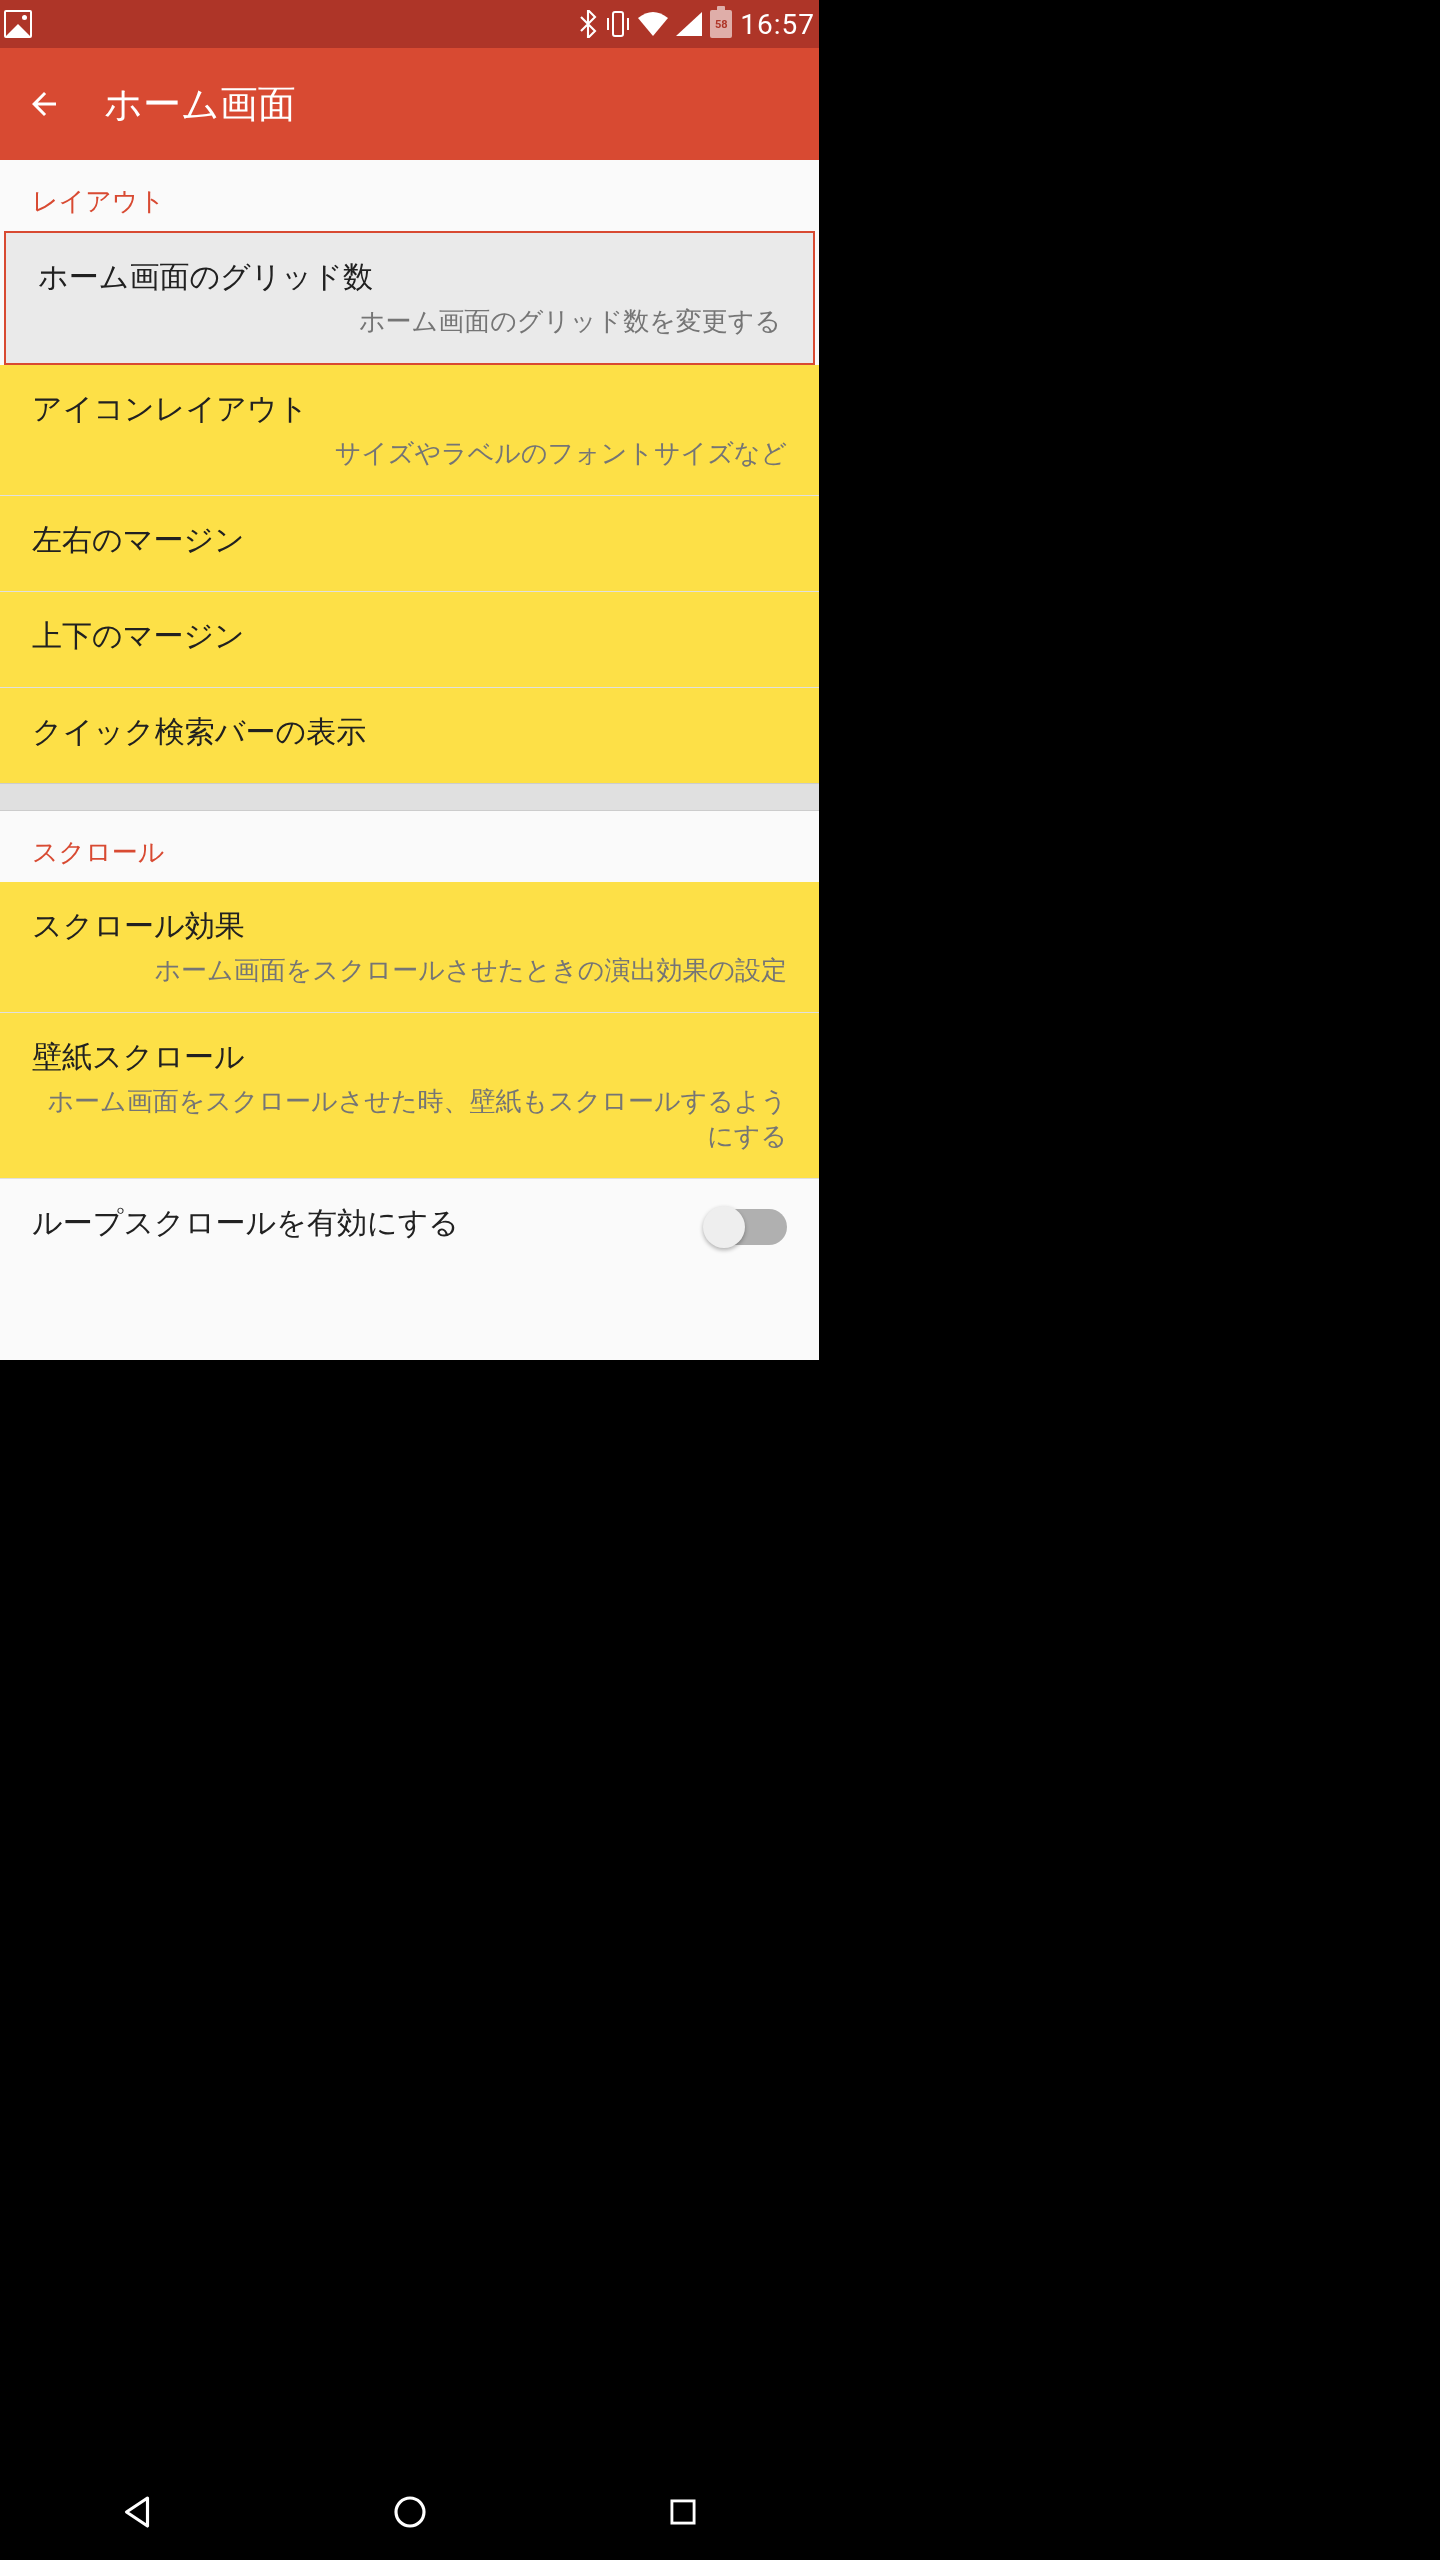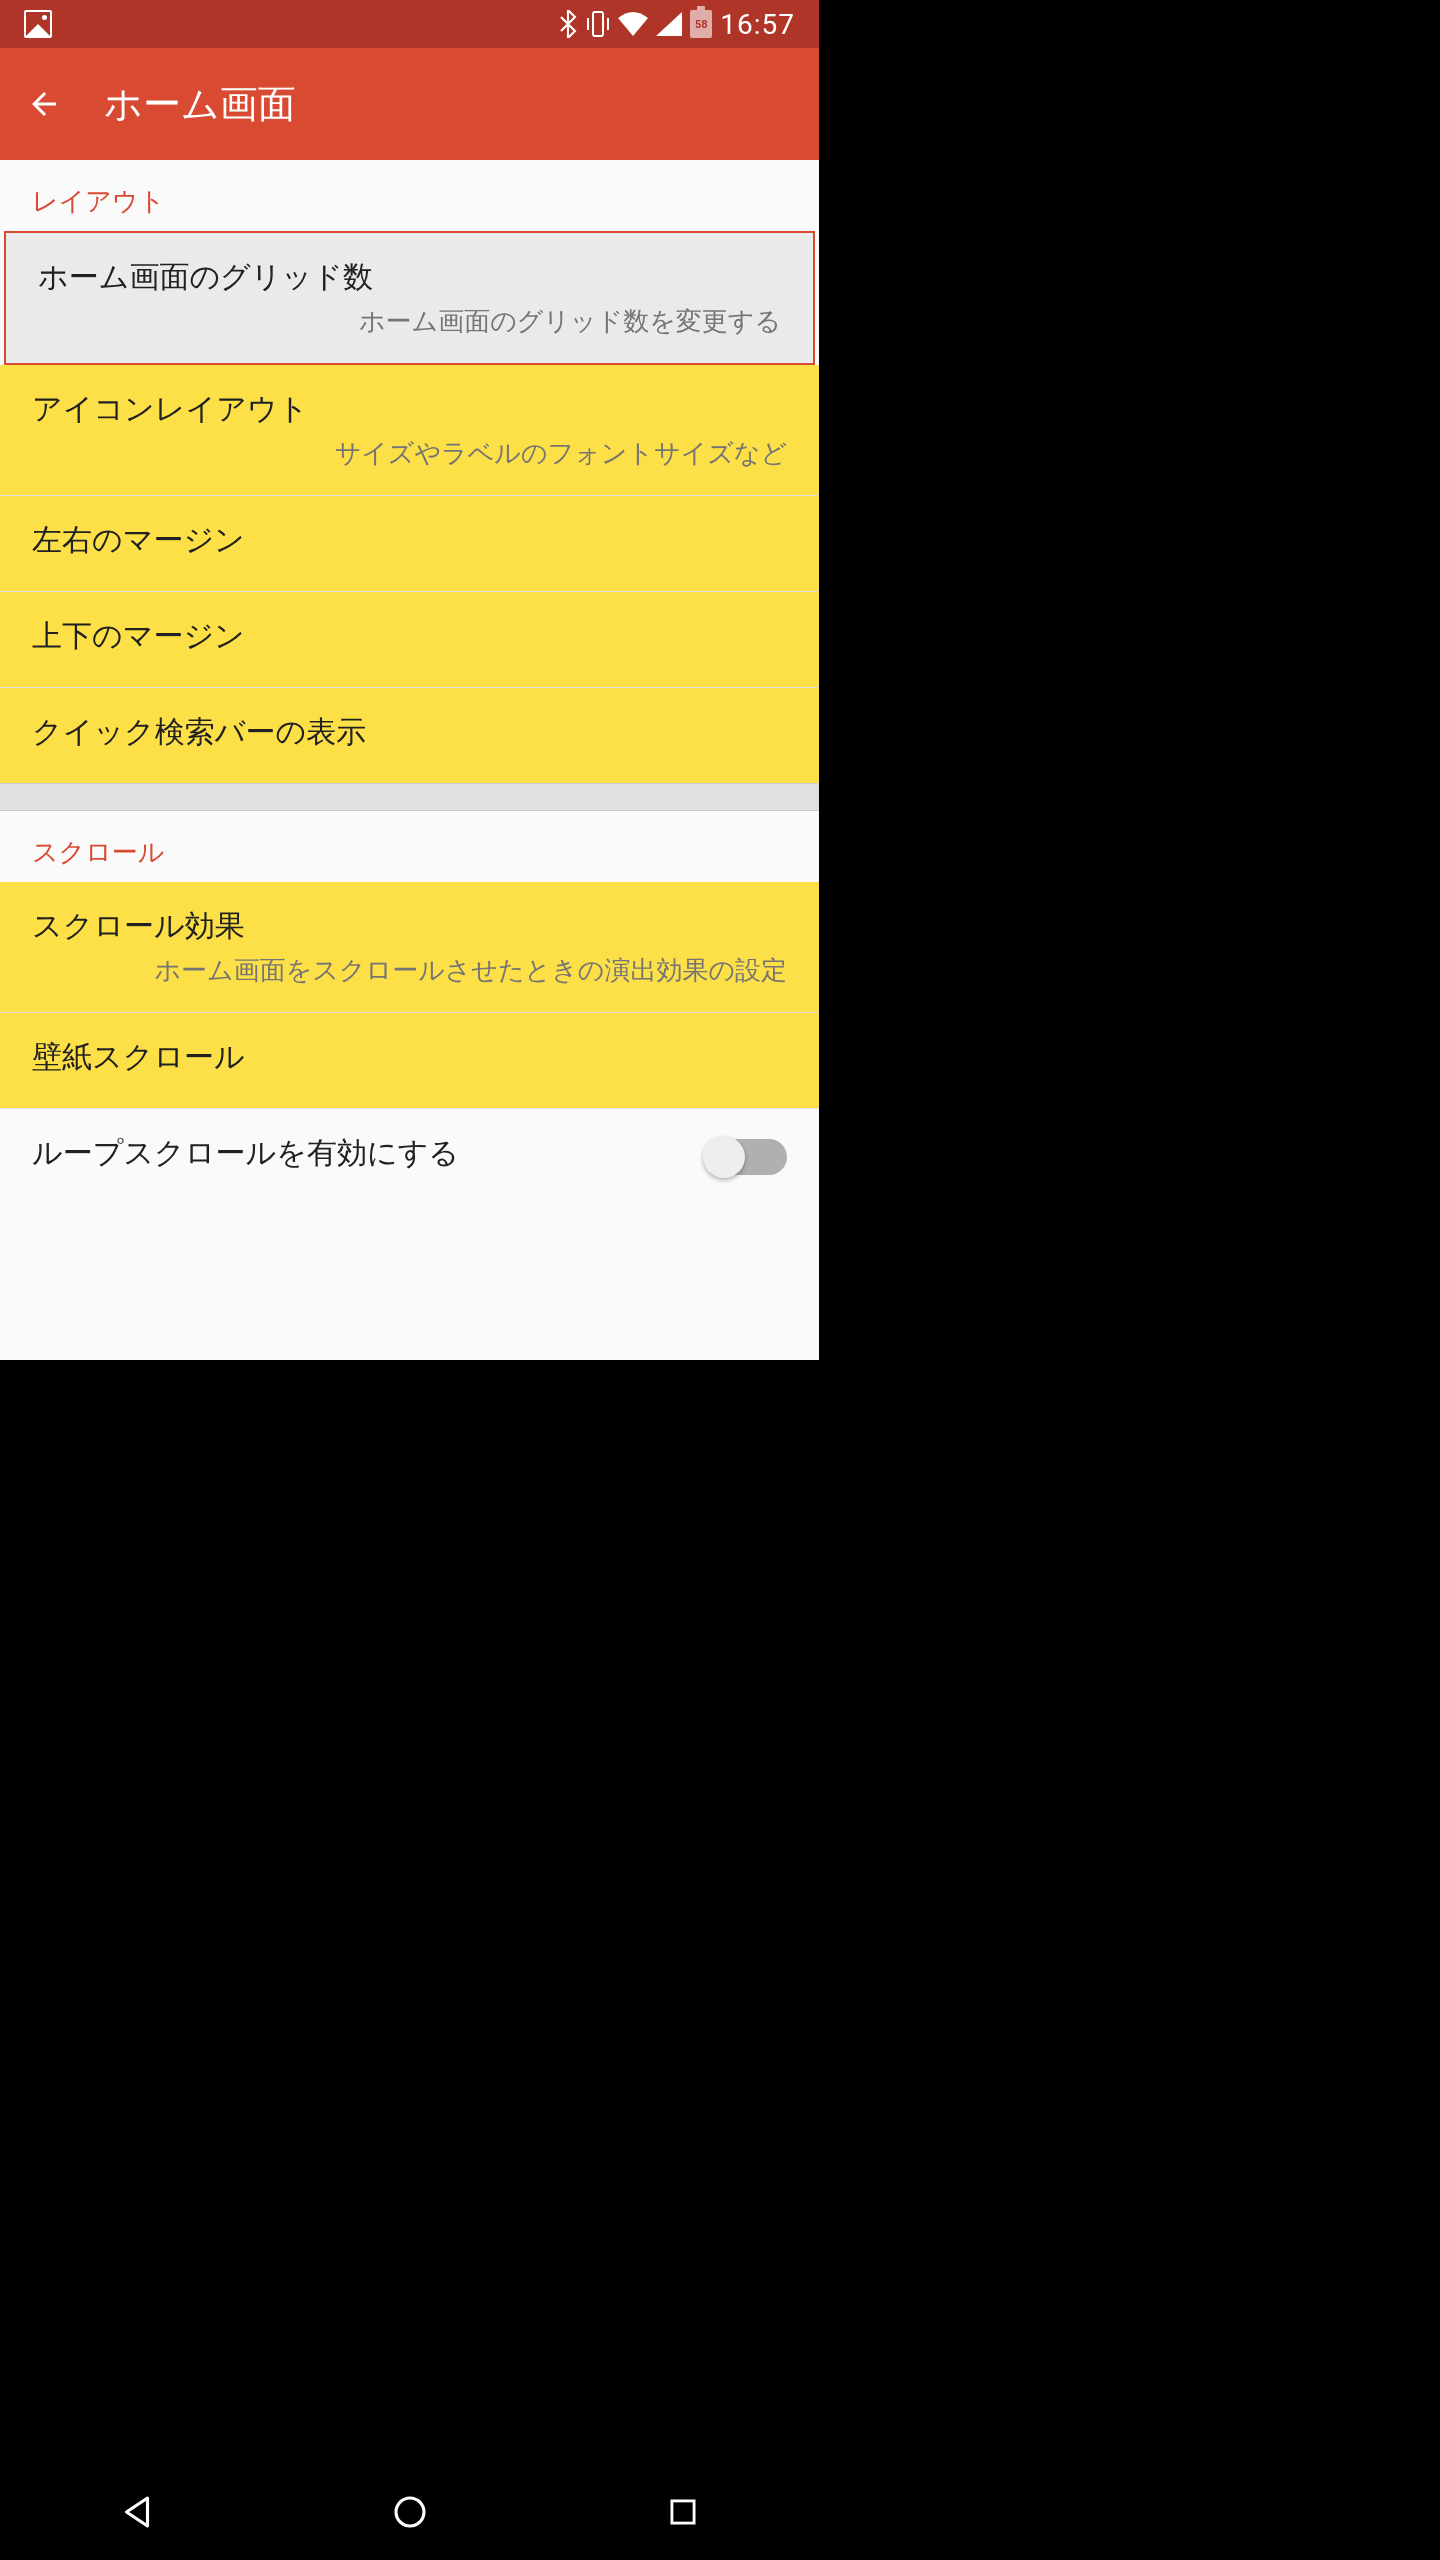--- a/index.html
+++ b/index.html
@@ -19,21 +19,21 @@
       height: 1360px;
       background: #fafafa;
       position: relative;
     }
     .status-bar {
       height: 48px;
       background: #ae3528;
       display: flex;
       align-items: center;
       justify-content: space-between;
-      padding: 0 24px;
+      padding: 0 4px;
       color: #fff;
     }
     .status-left {
       display: flex;
       align-items: center;
     }
     .status-right {
       display: flex;
       align-items: center;
       gap: 8px;
@@ -265,20 +265,21 @@
 
     <div class="section-header">スクロール</div>
 
     <div class="setting-item">
       <div class="setting-title">スクロール効果</div>
       <div class="setting-subtitle">ホーム画面をスクロールさせたときの演出効果の設定</div>
     </div>
 
     <div class="setting-item">
       <div class="setting-title">壁紙スクロール</div>
+      <div class="setting-subtitle">ホーム画面をスクロールさせた時、壁紙もスクロールするようにする</div>
     </div>
 
     <div class="setting-item-with-toggle">
       <div class="setting-title">ループスクロールを有効にする</div>
       <div class="toggle">
         <div class="toggle-thumb"></div>
       </div>
     </div>
   </div>
 </div>

